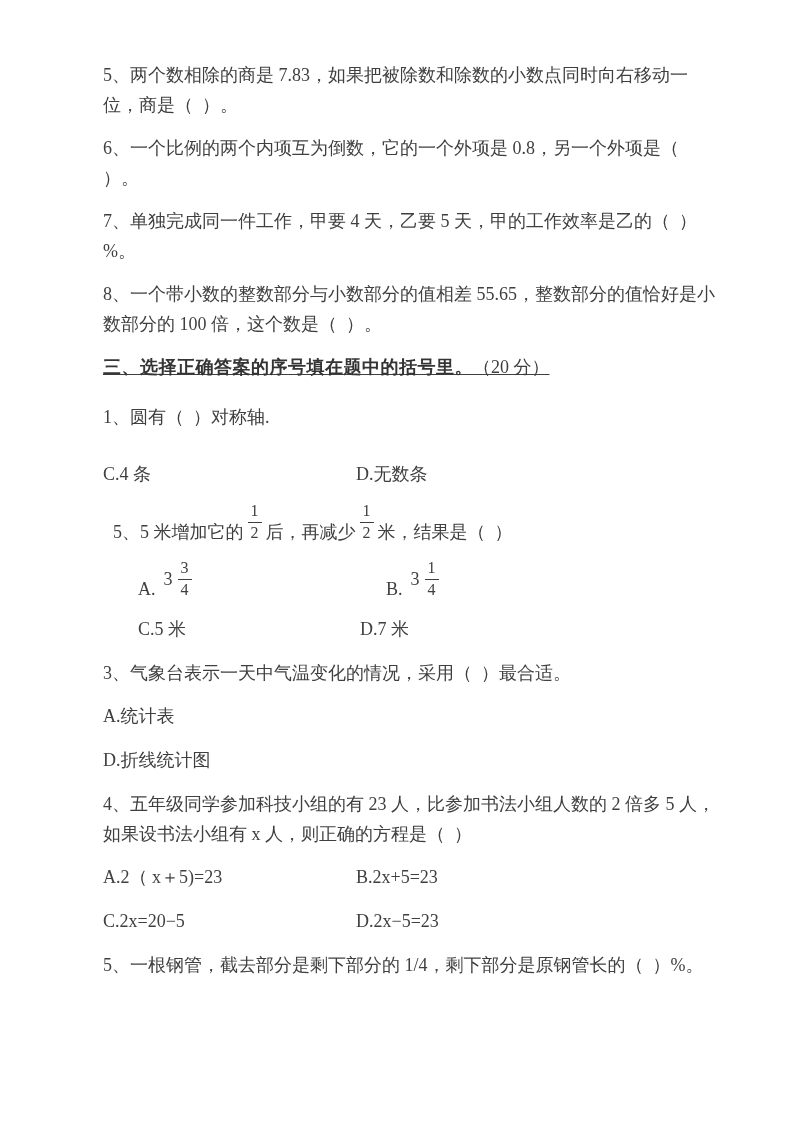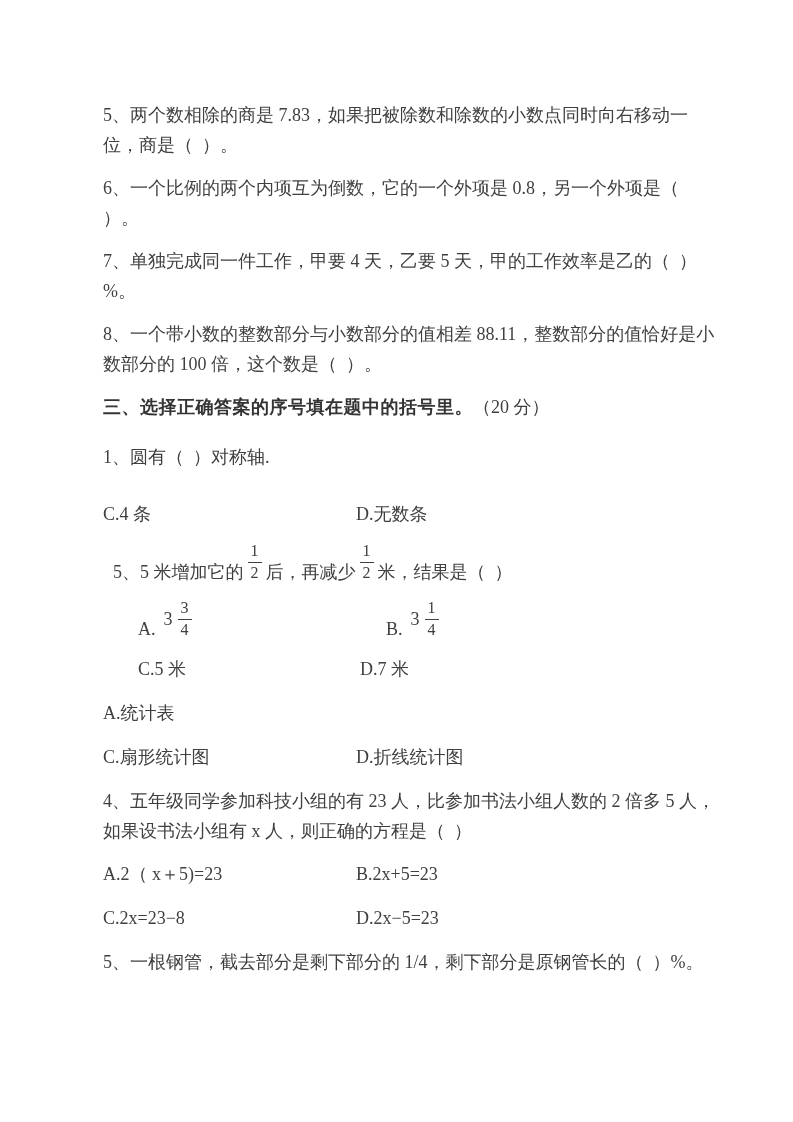--- a/index.html
+++ b/index.html
@@ -9,37 +9,38 @@
   }
   body {
     width: 793px;
     height: 1122px;
     overflow: hidden;
   }
   .page {
     box-sizing: border-box;
     width: 793px;
     height: 1122px;
-    padding: 100px 70px 0 103px;
+    padding: 60px 70px 0 103px;
     font-family: "Liberation Serif", "DejaVu Serif", serif;
     font-size: 18px;
     color: #3f3f3f;
   }
   .content {
     width: 620px;
   }
   p.q {
     margin: 0 0 13px 0;
     line-height: 30px;
     white-space: pre-wrap;
   }
   p.section-title {
     margin: 12px 0 20px 0;
     line-height: 30px;
     white-space: pre-wrap;
+    text-decoration: underline;
   }
   .section-title .bold {
     font-weight: 700;
     color: #343434;
     letter-spacing: 0.5px;
   }
   .opts {
     display: grid;
     grid-template-columns: 253px 1fr;
     margin: 0 0 14px 0;
@@ -84,21 +85,21 @@
 </style>
 </head>
 <body>
 
 <div class="page">
   <div class="content">
 
     <p class="q">5、两个数相除的商是 7.83，如果把被除数和除数的小数点同时向右移动一位，商是（  ）。</p>
     <p class="q">6、一个比例的两个内项互为倒数，它的一个外项是 0.8，另一个外项是（  ）。</p>
     <p class="q">7、单独完成同一件工作，甲要 4 天，乙要 5 天，甲的工作效率是乙的（  ）%。</p>
-    <p class="q">8、一个带小数的整数部分与小数部分的值相差 88.11，整数部分的值恰好是小数部分的 100 倍，这个数是（  ）。</p>
+    <p class="q">8、一个带小数的整数部分与小数部分的值相差 55.65，整数部分的值恰好是小数部分的 100 倍，这个数是（  ）。</p>
 
     <p class="section-title"><span class="bold">三、选择正确答案的序号填在题中的括号里。</span><span>（20 分）</span></p>
 
     <p class="q">1、圆有（  ）对称轴.</p>
     <div class="opts">
     </div>
     <div class="opts">
       <span class="opt">C.4 条</span>
       <span class="opt">D.无数条</span>
     </div>
@@ -107,34 +108,34 @@
 
     <div class="opts opts-mixed">
       <span class="opt"><span class="opt-label">A.</span><span class="mixed-num"><span class="whole">3</span><span class="frac"><span class="num">3</span><span class="den">4</span></span></span></span>
       <span class="opt opt-b-pad"><span class="opt-label">B.</span><span class="mixed-num"><span class="whole">3</span><span class="frac"><span class="num">1</span><span class="den">4</span></span></span></span>
     </div>
     <div class="opts opts-indent">
       <span class="opt">C.5 米</span>
       <span class="opt">D.7 米</span>
     </div>
 
+    <p class="q">3、气象台表示一天中气温变化的情况，采用（  ）最合适。</p>
     <div class="opts">
       <span class="opt">A.统计表</span>
     </div>
     <div class="opts">
-      <span class="opt">C.扇形统计图</span>
       <span class="opt">D.折线统计图</span>
     </div>
 
     <p class="q">4、五年级同学参加科技小组的有 23 人，比参加书法小组人数的 2 倍多 5 人，如果设书法小组有 x 人，则正确的方程是（  ）</p>
     <div class="opts">
       <span class="opt">A.2（ x＋5)=23</span>
       <span class="opt">B.2x+5=23</span>
     </div>
     <div class="opts">
-      <span class="opt">C.2x=23−8</span>
+      <span class="opt">C.2x=20−5</span>
       <span class="opt">D.2x−5=23</span>
     </div>
 
     <p class="q">5、一根钢管，截去部分是剩下部分的 1/4，剩下部分是原钢管长的（  ）%。</p>
 
   </div>
 </div>
 
 </body></html>

